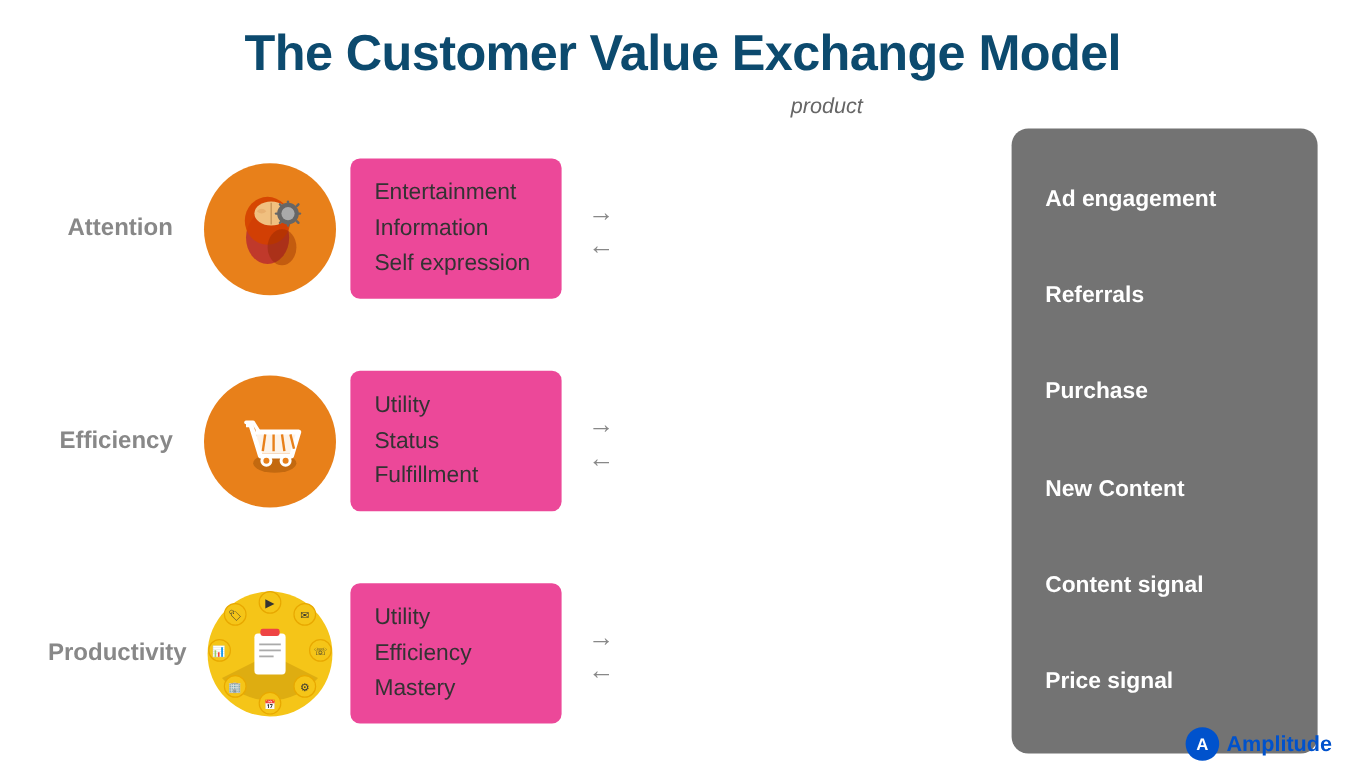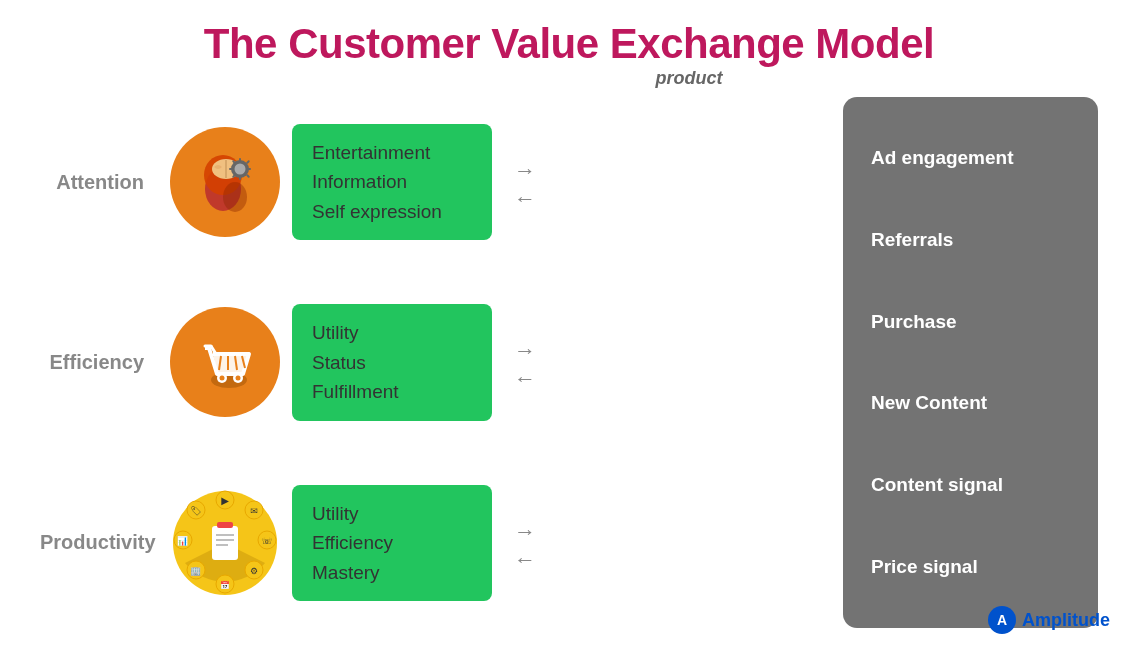--- a/index.html
+++ b/index.html
@@ -15,29 +15,29 @@
       width: 1138px;
       height: 648px;
       padding: 20px 40px;
       display: flex;
       flex-direction: column;
     }
     .title {
       text-align: center;
       font-size: 42px;
       font-weight: 900;
-      color: #be185d;
+      color: #0c4a6e;
+      margin-bottom: 10px;
       letter-spacing: -0.5px;
     }
     .column-labels {
       display: flex;
       justify-content: space-between;
       padding: 0 60px;
       margin-bottom: 8px;
-      font-weight: bold;
     }
     .row {
       display: flex;
       align-items: center;
       gap: 0;
     }
     .row-label {
       width: 130px;
       font-size: 20px;
       font-weight: 700;
@@ -50,24 +50,24 @@
       height: 110px;
       border-radius: 50%;
       display: flex;
       align-items: center;
       justify-content: center;
       flex-shrink: 0;
       margin-right: 12px;
     }
     .icon-circle.orange { background: #e8801a; }
     .product-box {
-      background: #22c55e;
+      background: #ec4899;
       border-radius: 8px;
       padding: 14px 20px;
-      width: 200px;
+      width: 176px;
       font-size: 19px;
       line-height: 1.55;
       color: #333;
       flex-shrink: 0;
     }
     .arrows {
       display: flex;
       flex-direction: column;
       align-items: center;
       gap: 6px;

